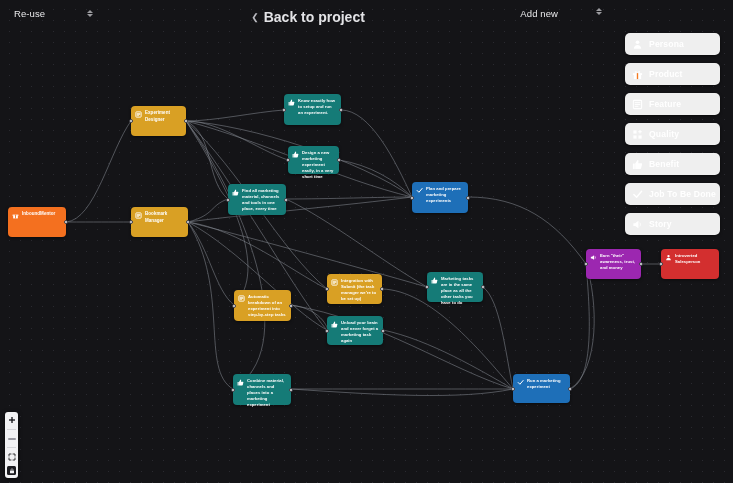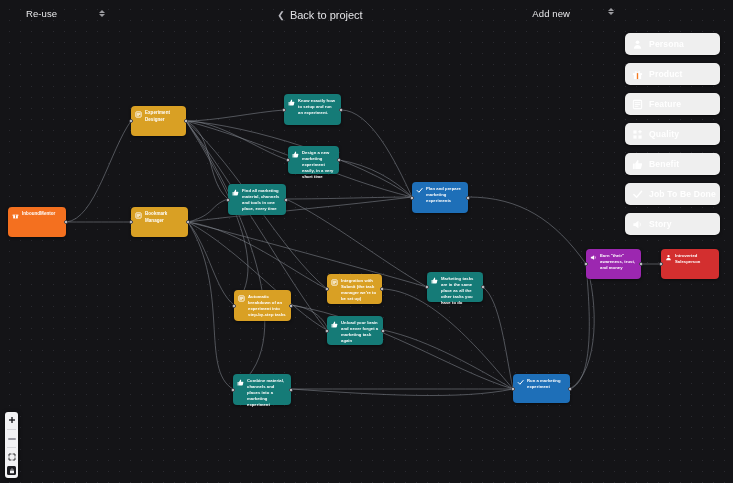--- a/index.html
+++ b/index.html
@@ -14,21 +14,21 @@
     width: 733px; height: 483px;
     background-color: #141417;
     background-image:
       radial-gradient(circle, #2a2a30 0.7px, transparent 0.8px);
     background-size: 11px 11px;
     background-position: 4px 4px;
   }
 
   
   .topbar {
-    position: absolute; top: 0; left: 16px;
+    position: absolute; top: 0; left: 4px;
     width: 608px; height: 32px;
     display: flex; align-items: center;
     z-index: 40;
     pointer-events: none;
   }
   .topbar > * { pointer-events: auto; }
   .tb-left {
     position: absolute; left: 10px; top: 8px;
     display: flex; align-items: center; gap: 42px;
   }
@@ -36,21 +36,21 @@
     position: absolute; left: 0; right: 0; top: 9px;
     display: flex; align-items: center; justify-content: center; gap: 5px;
   }
   .tb-right {
     position: absolute; right: 10px; top: 8px;
     display: flex; align-items: flex-start; gap: 38px;
   }
   .tb-label {
     color: #e8e8ea; font-size: 9.5px; letter-spacing: 0.1px;
   }
-  .tb-back { color: #e3e3e6; font-size: 11px; }
+  .tb-back { color: #e3e3e6; font-size: 14px; font-weight: bold; }
   .chev-left {
     color: #b9b9bf; font-size: 9px; line-height: 1;
     display: inline-block;
   }
   .updown {
     display: inline-flex; flex-direction: column;
     gap: 1px; opacity: .72;
   }
   .updown i {
     width: 0; height: 0;

